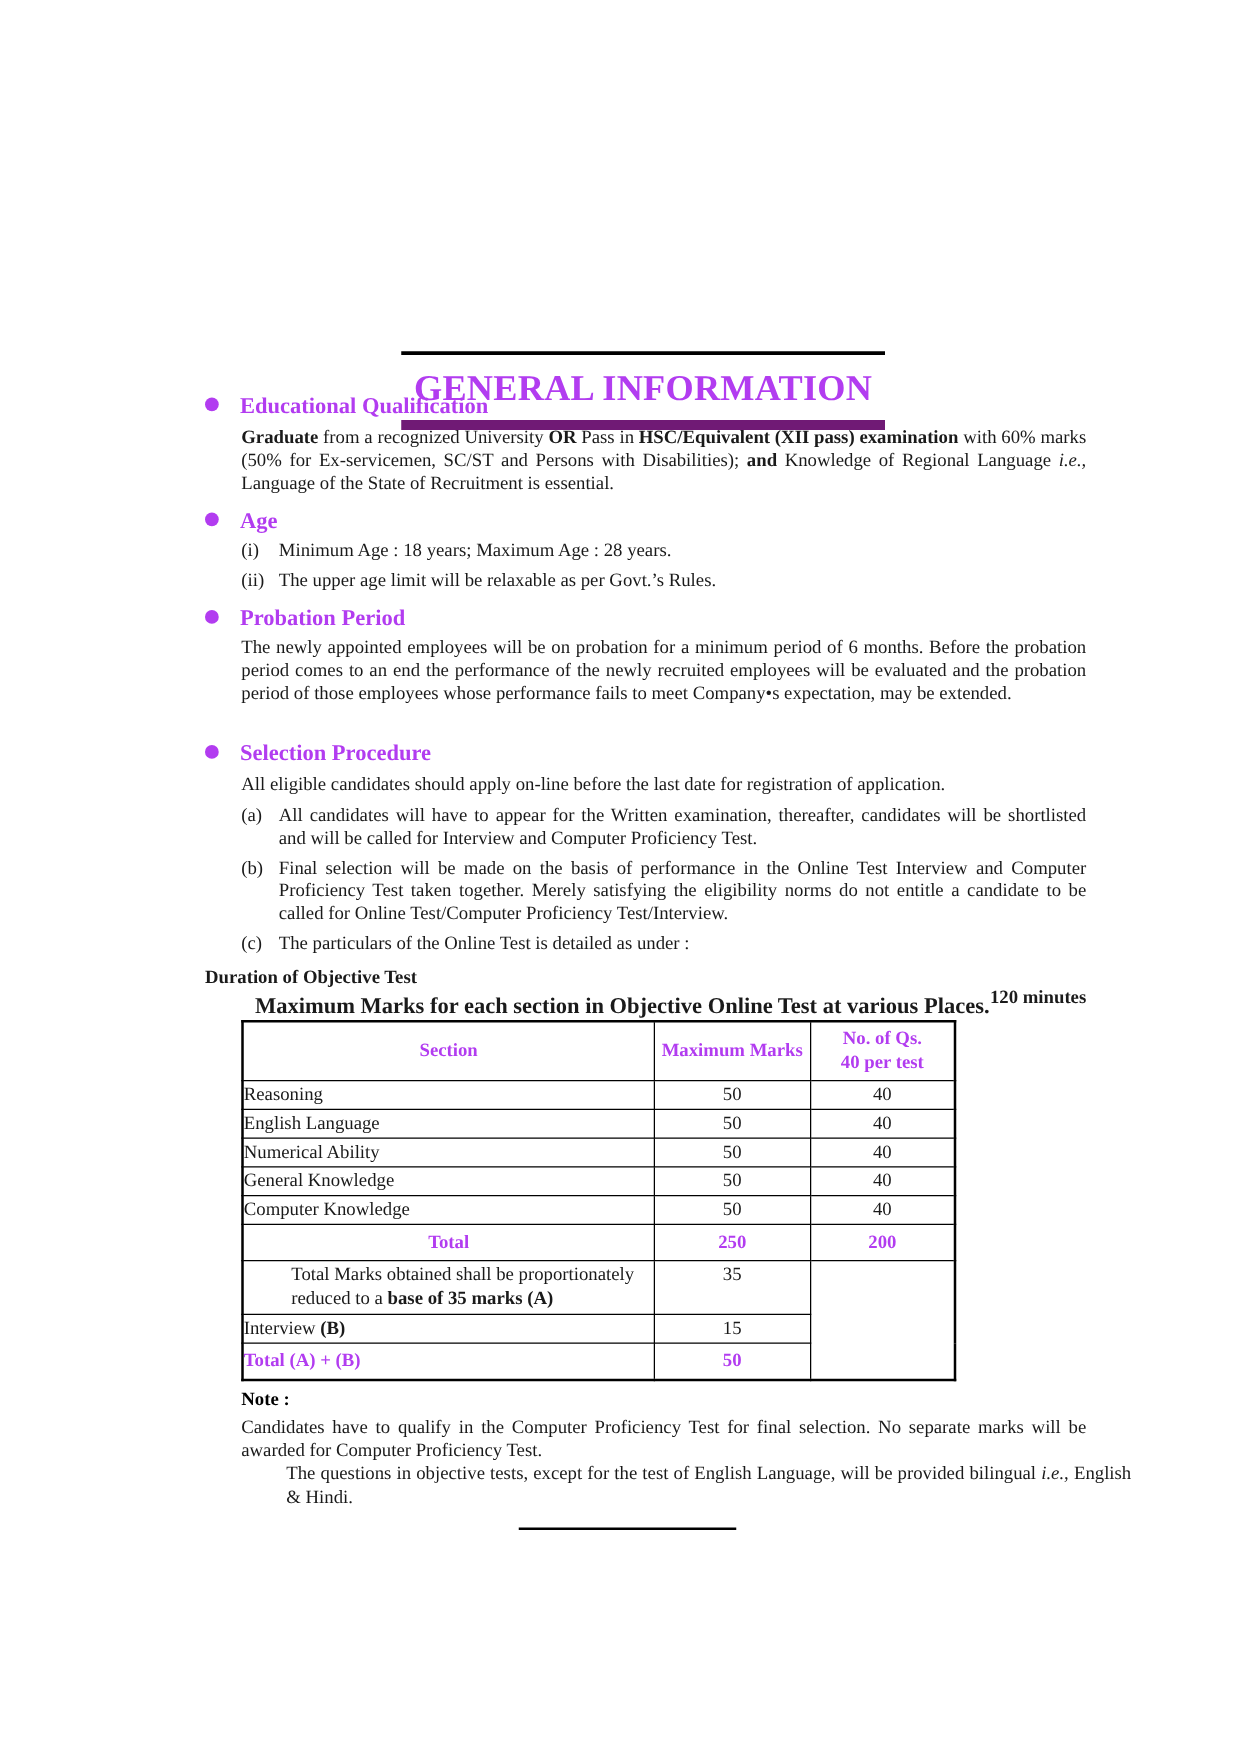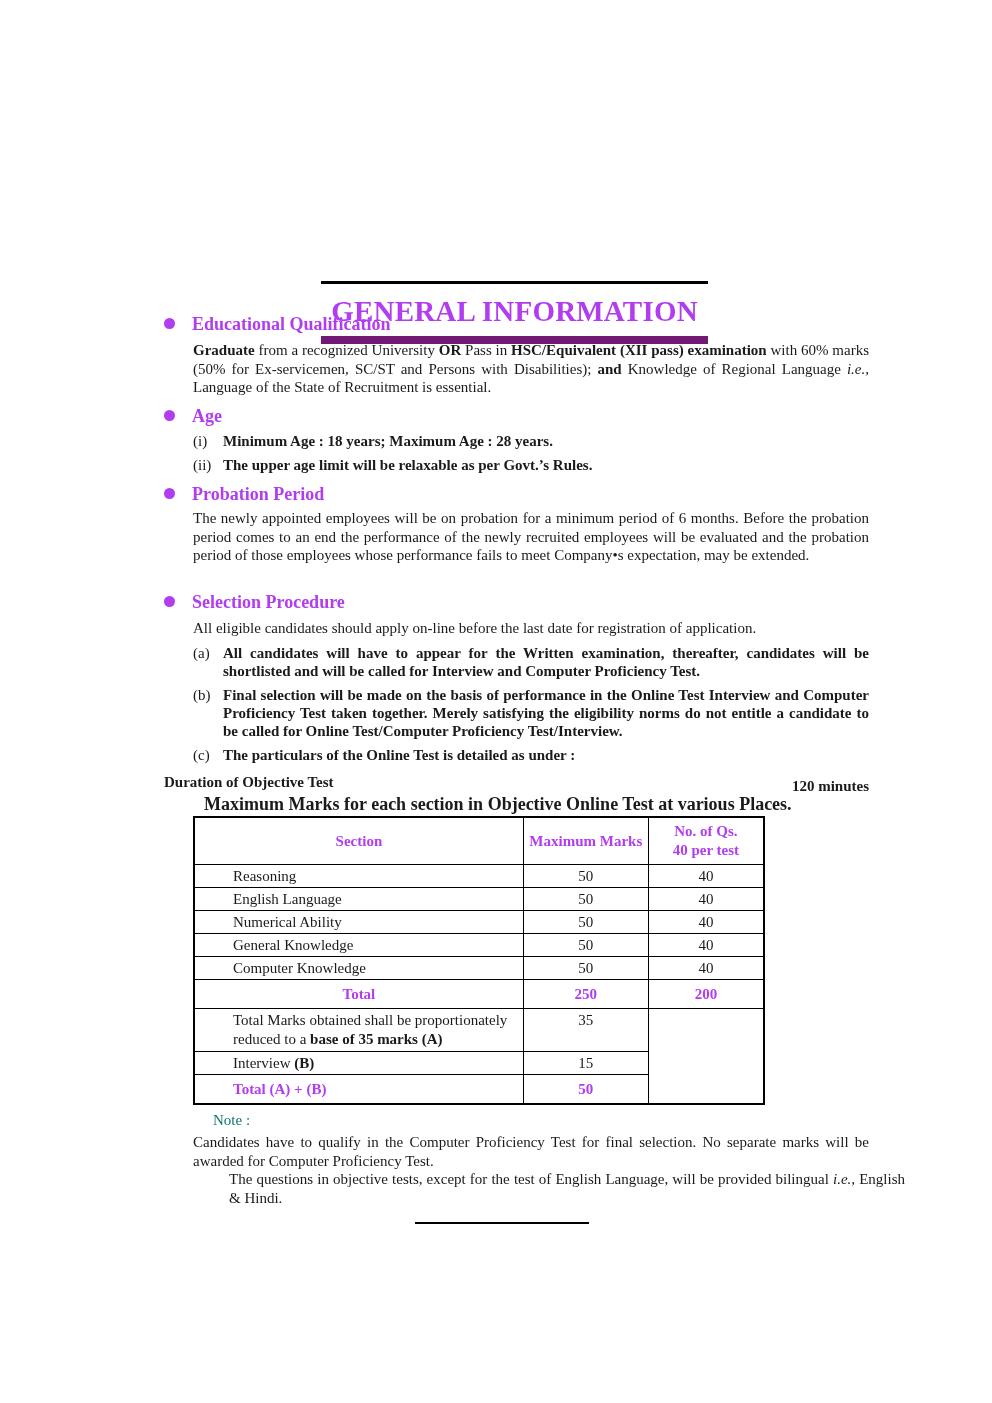--- a/index.html
+++ b/index.html
@@ -26,41 +26,41 @@
   }
   .para {
     position: absolute; left: 193px; width: 676px;
     text-align: justify; line-height: 18.5px; font-size: 15px;
   }
   .item {
     position: absolute; left: 193px; width: 676px; line-height: 18px;
     text-align: justify;
   }
   .item .marker { position: absolute; left: 0; top: 0; }
-  .item .txt { display: block; margin-left: 30px; font-weight: bold; }
+  .item .txt { display: block; margin-left: 30px; }
   .duration-row {
     position: absolute; left: 164px; width: 705px; top: 774px;
     font-weight: bold; font-size: 15px;
   }
-  .duration-row .right { position: absolute; right: 0; top: 4px; }
+  .duration-row .right { position: absolute; right: 0; top: 16px; }
   .max-marks { position: absolute; left: 204px; top: 794px; font-weight: bold; font-size: 18px; }
   table.marks {
     position: absolute; left: 193px; top: 816px; width: 572px;
     border-collapse: collapse; font-size: 15px;
     border: 2px solid #000;
   }
   table.marks td, table.marks th {
     border: 1px solid #000; padding: 0; height: 22px;
   }
   table.marks th { color: #b23cf0; font-weight: bold; height: 46px; line-height: 19px; }
   table.marks td.c { text-align: center; }
-  table.marks td.l { padding-left: 38px; }
+  table.marks td.l { }
   table.marks td.l2 { padding-left: 38px; line-height: 19px; padding-top: 2px; padding-bottom: 2px; margin-top: 23px; }
   table.marks tr.total td { color: #b23cf0; font-weight: bold; height: 28px; }
-  .note-label { position: absolute; left: 193px; top: 1112px; color: #0f766e; font-weight: normal; margin-left: 20px; }
+  .note-label { position: absolute; left: 193px; top: 1112px; color: #000000; font-weight: bold; }
   .note-text { position: absolute; left: 193px; width: 676px; line-height: 18.5px; text-align: justify; }
   .footer-rule { position: absolute; left: 415px; top: 1222px; width: 174px; border-top: 2px solid #000; }
 </style>
 </head>
 <body>
 
 <div class="title-block">
   <h1>GENERAL INFORMATION</h1>
 </div>
 

